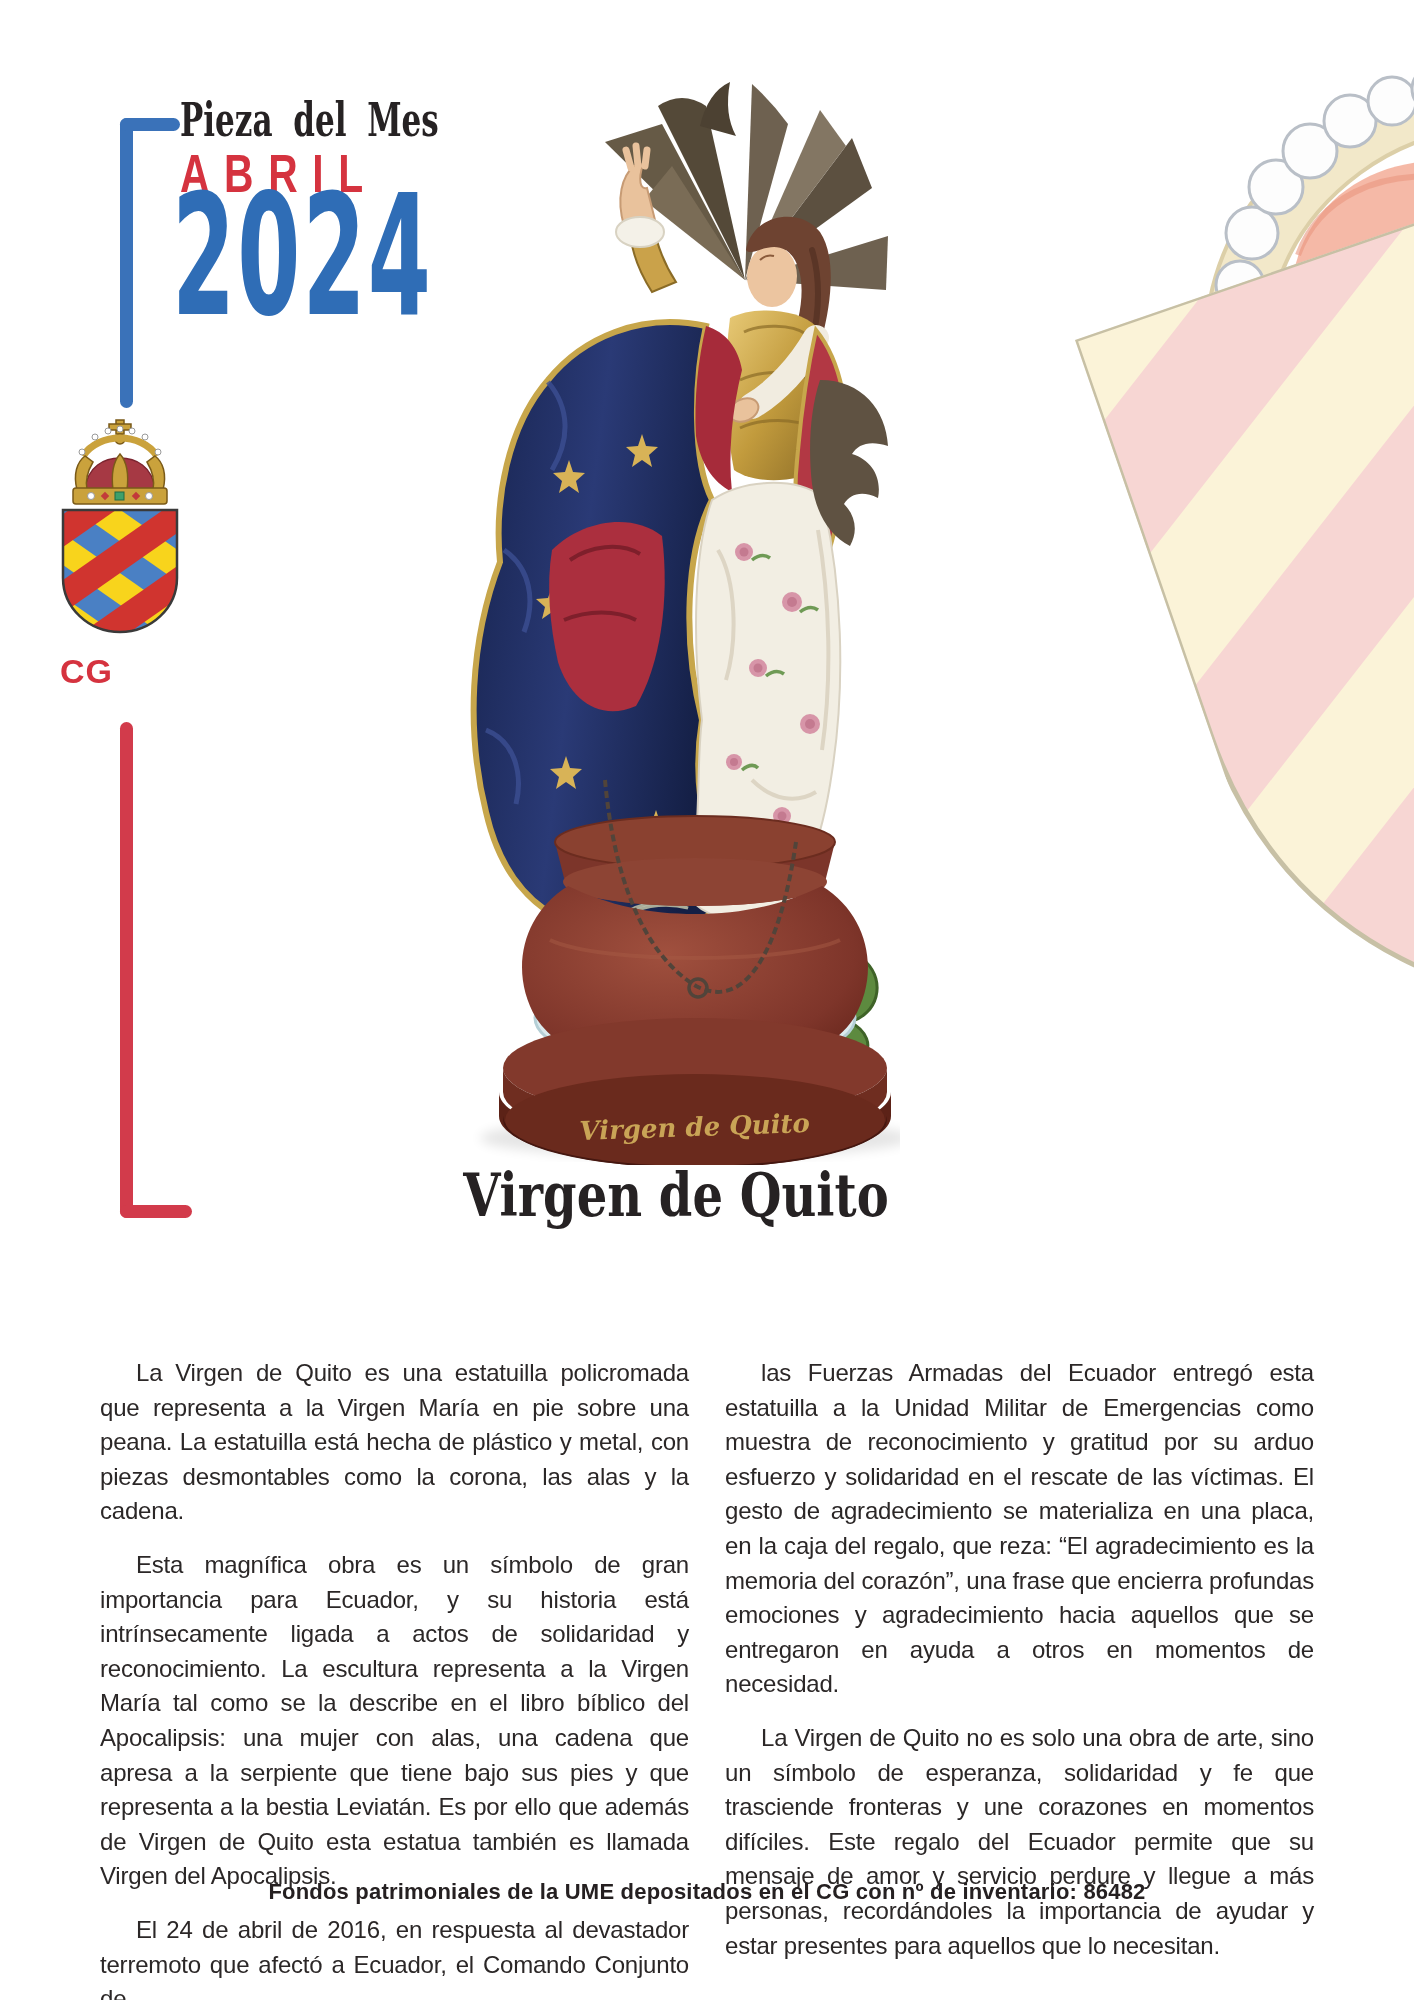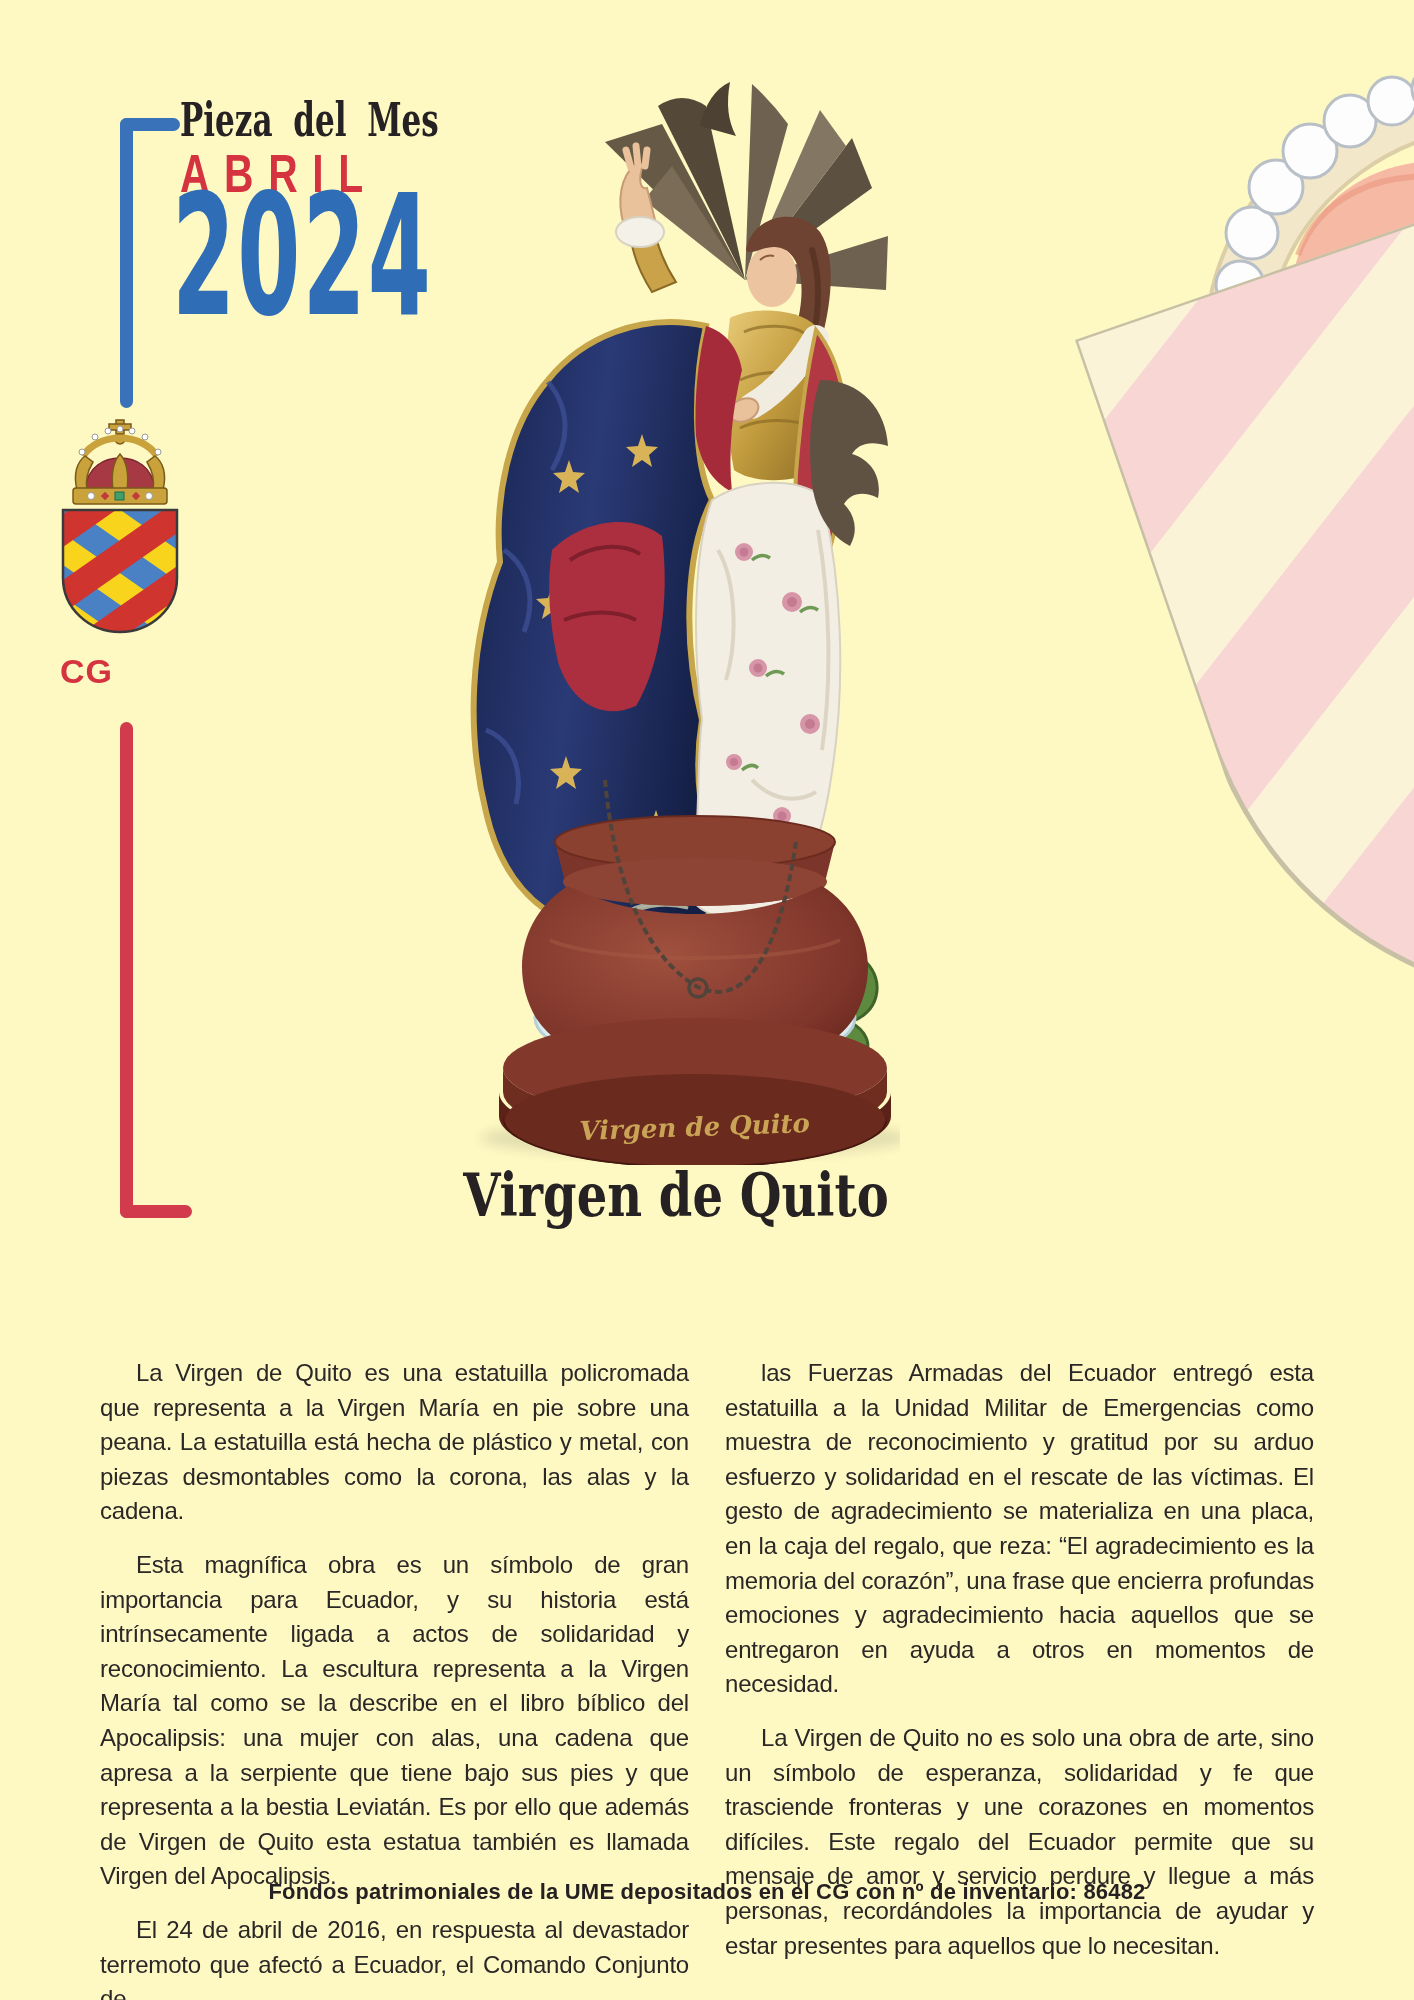--- a/index.html
+++ b/index.html
@@ -1,17 +1,17 @@
 <!DOCTYPE html>
 <html><head>
 <meta charset="utf-8">
 <style>
   html,body{margin:0;padding:0;background:#e8e8e8;}
   .page{
-    position:relative;width:1414px;height:2000px;background:#fef9c3;
+    position:relative;width:1414px;height:2000px;background:#ffffff;
     overflow:hidden;margin:0 auto;
     font-family:"Liberation Sans",sans-serif;color:#2b2727;
   }
   
   .bar{position:absolute;border-radius:8px;}
   .bar.blue{background:#3a72b9;}
   .bar.red{background:#d23b4b;}
   .bv-blue{left:120px;top:118px;width:13px;height:290px;}
   .bh-blue{left:120px;top:118px;width:60px;height:13px;}
   .bv-red{left:120px;top:722px;width:13px;height:496px;}

